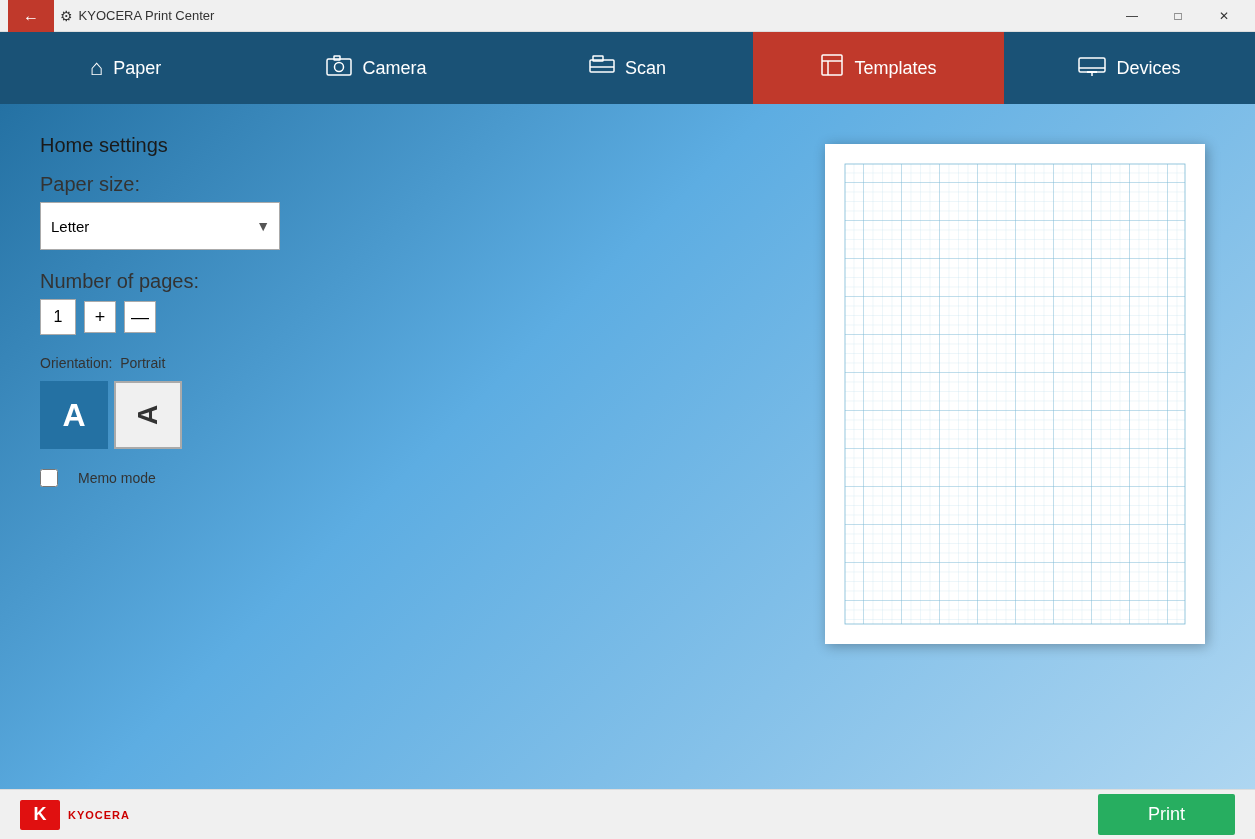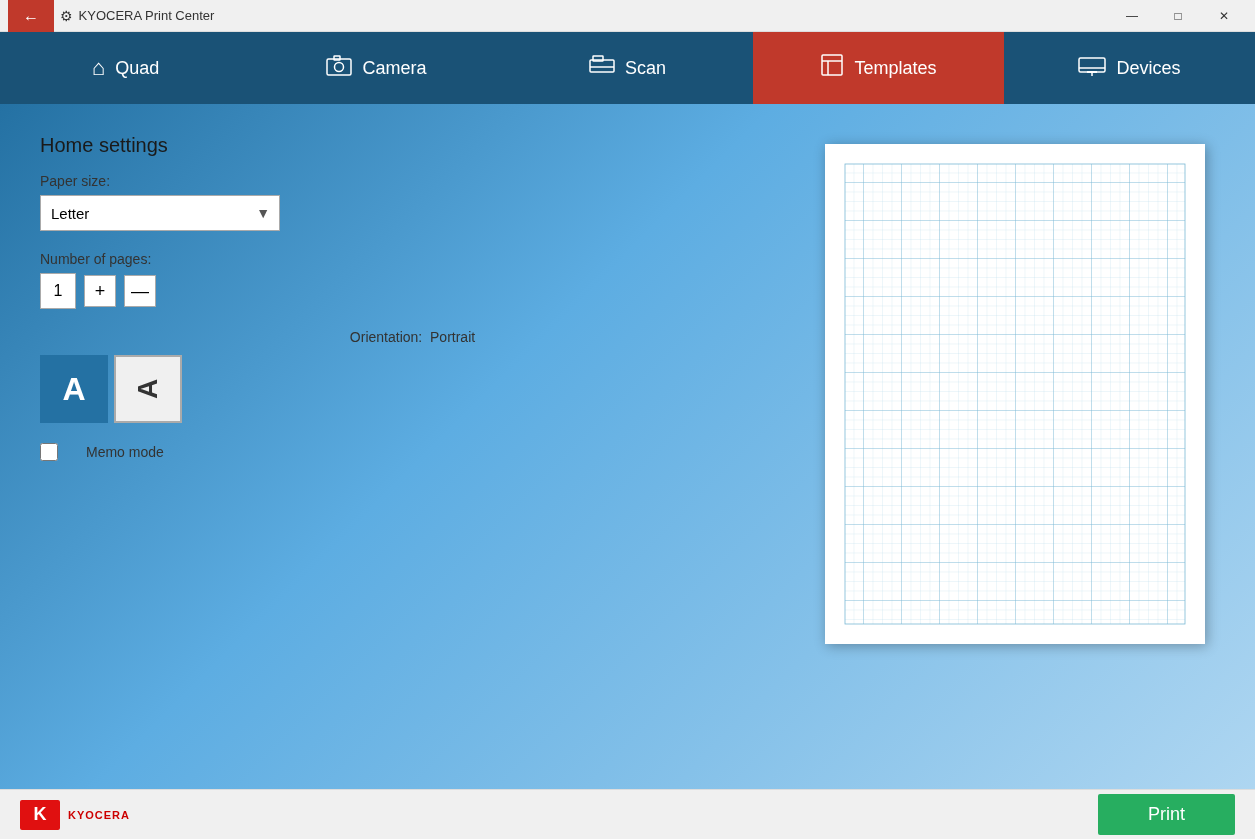--- a/index.html
+++ b/index.html
@@ -69,32 +69,32 @@
     #page-settings-section {
       background: transparent;
     }
     .section-title {
       font-size: 20px;
       font-weight: 400;
       color: #1a1a1a;
       margin-bottom: 16px;
     }
     .field-label {
-      font-size: 14px;
+      font-size: 20px;
       color: #333;
       margin-bottom: 6px;
     }
     .select-wrapper {
       position: relative;
       width: 240px;
       margin-bottom: 20px;
     }
     .select-wrapper select {
       width: 100%;
-      height: 36px;
+      height: 48px;
       border: 1px solid #aaa;
       background: #fff;
       font-size: 15px;
       padding: 0 10px;
       appearance: none;
       cursor: pointer;
     }
     .select-arrow {
       position: absolute;
       right: 10px;
@@ -119,21 +119,21 @@
       font-size: 16px;
     }
     .num-btn {
       width: 32px; height: 32px;
       border: 1px solid #aaa;
       background: #fff;
       cursor: pointer;
       font-size: 18px;
       display: flex; align-items: center; justify-content: center;
     }
-    .orientation-section { margin-bottom: 20px; text-align: center; }
+    .orientation-section { margin-bottom: 20px; }
     .orientation-label-row {
       font-size: 14px;
       color: #333;
       margin-bottom: 10px;
     }
     .orientation-btns { display: flex; gap: 6px; }
     .orient-btn {
       width: 68px; height: 68px;
       border: 2px solid #aaa;
       display: flex; align-items: center; justify-content: center;
@@ -142,21 +142,21 @@
       font-weight: bold;
       background: #fff;
     }
     .orient-btn.active-portrait { background: #2471a3; color: #fff; border-color: #2471a3; }
     .orient-btn.landscape { background: #f0f0f0; color: #333; transform: rotate(0deg); }
     .orient-btn-landscape-inner {
       transform: rotate(-90deg);
       font-size: 28px;
     }
     .memo-mode-row {
-      display: flex; align-items: center; gap: 28px; font-size: 14px; color: #333;
+      display: flex; align-items: center; gap: 20px; font-size: 14px; color: #333;
     }
     .memo-checkbox {
       width: 18px; height: 18px; cursor: pointer;
     }
 
     
     #right-panel {
       width: 400px;
       display: flex;
       align-items: flex-start;
@@ -236,21 +236,21 @@
   <div id="titlebar-controls">
     <div class="title-btn">—</div>
     <div class="title-btn">□</div>
     <div class="title-btn close">✕</div>
   </div>
 </div>
 
 <div id="navbar">
   <div class="nav-item">
     <span class="nav-icon">⌂</span>
-    <span>Quad</span>
+    <span>Paper</span>
   </div>
   <div class="nav-item">
     <span class="nav-icon">
       <svg width="26" height="22" viewBox="0 0 26 22" fill="none" xmlns="http://www.w3.org/2000/svg">
         <rect x="1" y="5" width="24" height="16" rx="1.5" stroke="white" stroke-width="1.5" fill="none"></rect>
         <circle cx="13" cy="13" r="4.5" stroke="white" stroke-width="1.5" fill="none"></circle>
         <rect x="8" y="2" width="6" height="4" rx="0.5" stroke="white" stroke-width="1.5" fill="none"></rect>
       </svg>
     </span>
     <span>Camera</span>

